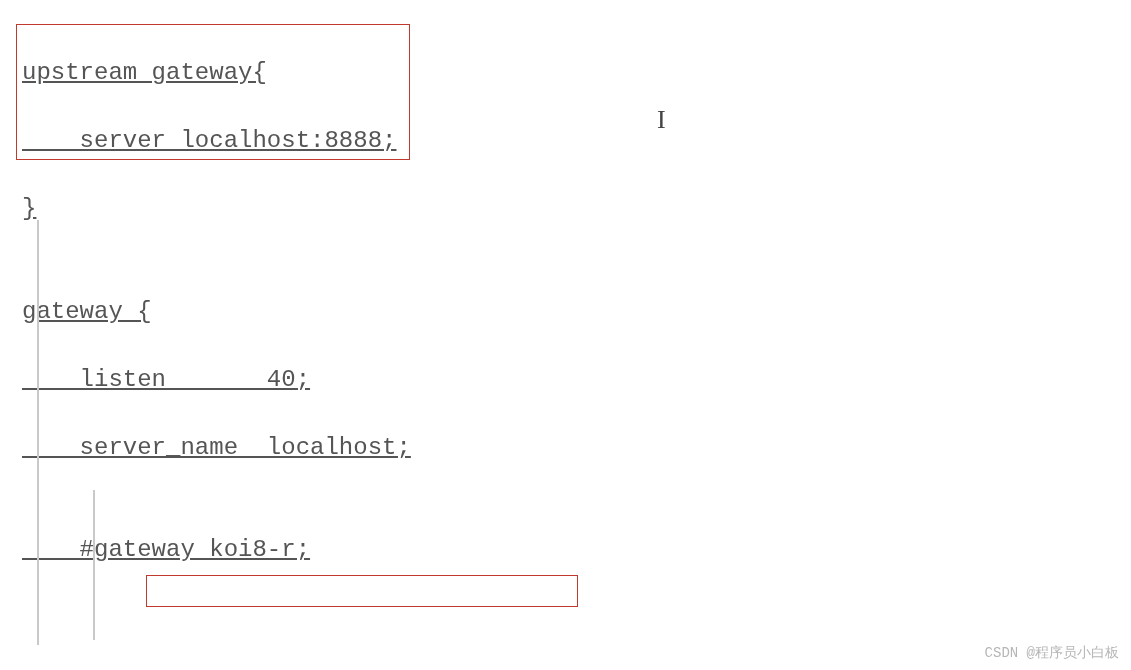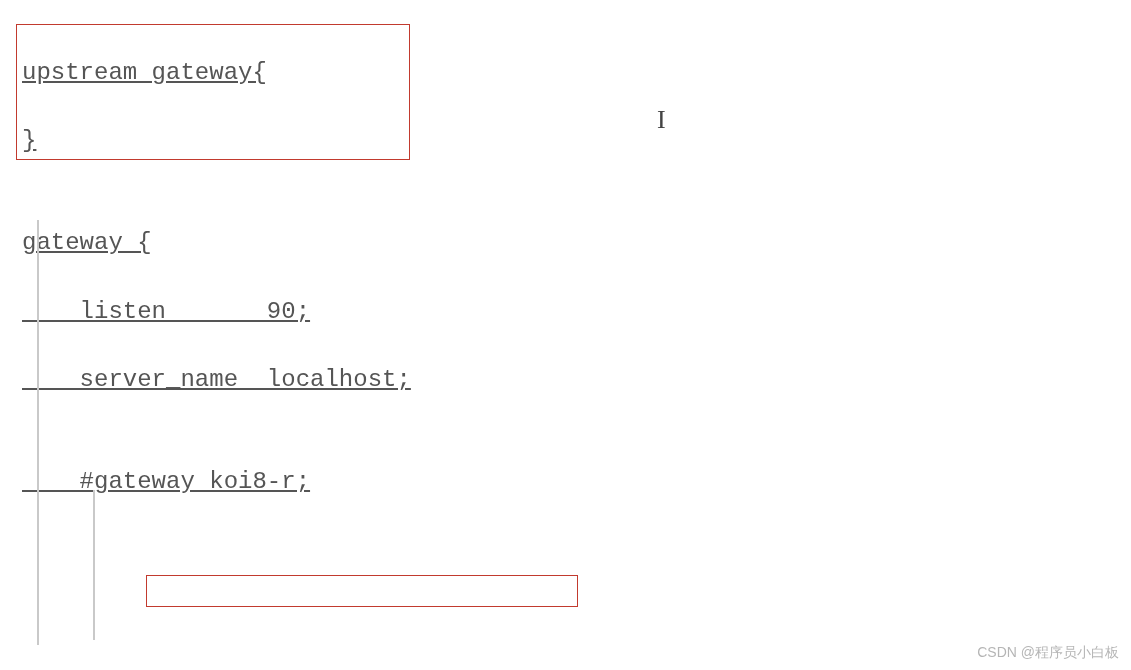--- a/index.html
+++ b/index.html
@@ -68,38 +68,39 @@
     left: 657px;
     top: 105px;
     font-size: 26px;
     color: #444;
     font-family: serif;
   }
   .watermark {
     position: absolute;
     right: 12px;
     bottom: 8px;
-    font-family: Liberation Sans, sans-serif;
+    font-family: Liberation Mono, monospace;
     font-size: 14px;
     color: rgba(120,120,120,0.55);
     white-space: nowrap;
   }
   .code-line { display: block; text-decoration: underline; }
 </style>
 </head>
 <body>
 
 <div class="highlight-line"></div>
 
 <div class="page">
 <span class="code-line">upstream gateway{</span>
+<span class="code-line">    server localhost:8888;</span>
 <span class="code-line">}</span>
 <span class="code-line"></span>
 <span class="code-line">gateway {</span>
-<span class="code-line">    listen       90;</span>
+<span class="code-line">    listen       40;</span>
 <span class="code-line">    server_name  localhost;</span>
 <span class="code-line"></span>
 <span class="code-line">    #gateway koi8-r;</span>
 <span class="code-line"></span>
 
 <span class="code-line"></span>
 
 
 
 

